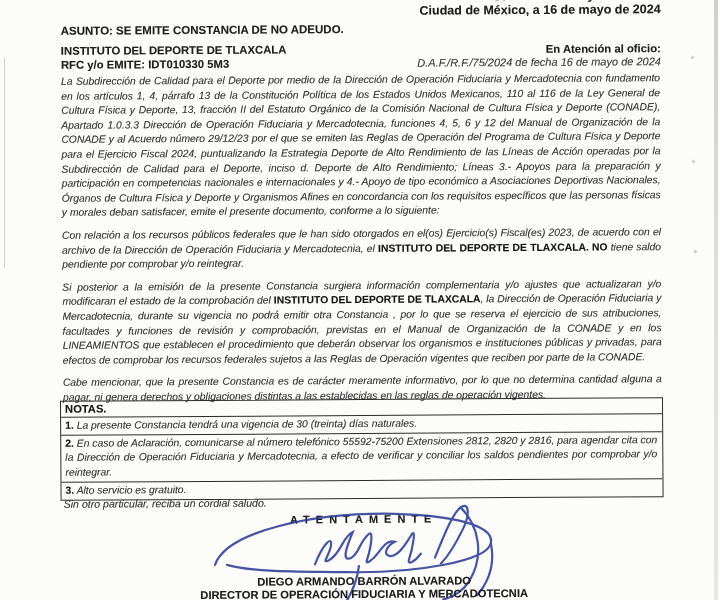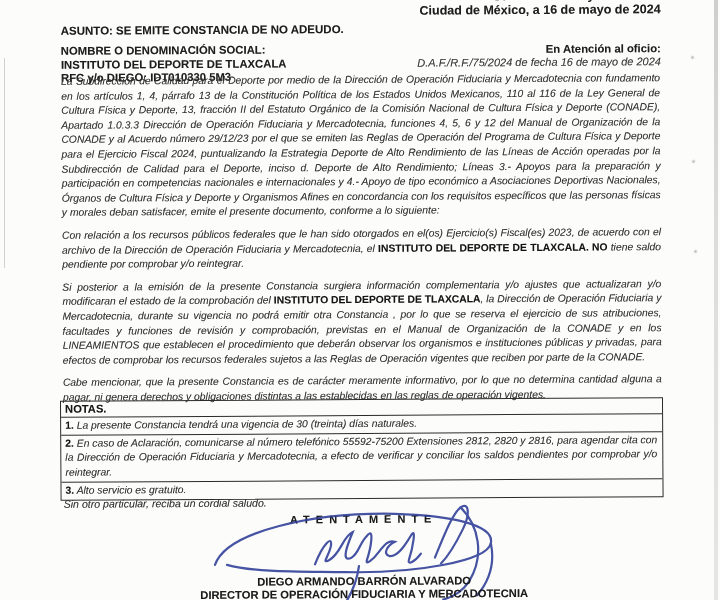--- a/index.html
+++ b/index.html
@@ -106,23 +106,22 @@
 
 <div class="page">
   <div class="content">
 
     <div class="oficio-top soft">Oficio SCD/DOFyM/857/2024</div>
     <div class="city-date soft">Ciudad de México, a 16 de mayo de 2024</div>
 
     <div class="subject soft">ASUNTO: SE EMITE CONSTANCIA DE NO ADEUDO.</div>
 
     <div class="recipient">
-      <div class="soft">NOMBRE O DENOMINACIÓN SOCIAL:</div>
       <div class="soft">INSTITUTO DEL DEPORTE DE TLAXCALA</div>
-      <div class="soft">RFC y/o DIEGO: IDT010330 5M3</div>
+      <div class="soft">RFC y/o EMITE: IDT010330 5M3</div>
     </div>
 
     <div class="attention">
       <div class="lbl soft">En Atención al oficio:</div>
       <div class="val soft">D.A.F./R.F./75/2024 de fecha 16 de mayo de 2024</div>
     </div>
 
     <div class="bodytext">
       <p class="soft">La Subdirección de Calidad para el Deporte por medio de la Dirección de Operación Fiduciaria y Mercadotecnia con fundamento en los artículos 1, 4, párrafo 13 de la Constitución Política de los Estados Unidos Mexicanos, 110 al 116 de la Ley General de Cultura Física y Deporte, 13, fracción II del Estatuto Orgánico de la Comisión Nacional de Cultura Física y Deporte (CONADE), Apartado 1.0.3.3 Dirección de Operación Fiduciaria y Mercadotecnia, funciones 4, 5, 6 y 12 del Manual de Organización de la CONADE y al Acuerdo número 29/12/23 por el que se emiten las Reglas de Operación del Programa de Cultura Física y Deporte para el Ejercicio Fiscal 2024, puntualizando la Estrategia Deporte de Alto Rendimiento de las Líneas de Acción operadas por la Subdirección de Calidad para el Deporte, inciso d. Deporte de Alto Rendimiento; Líneas 3.- Apoyos para la preparación y participación en competencias nacionales e internacionales y 4.- Apoyo de tipo económico a Asociaciones Deportivas Nacionales, Órganos de Cultura Física y Deporte y Organismos Afines en concordancia con los requisitos específicos que las personas físicas y morales deban satisfacer, emite el presente documento, conforme a lo siguiente:</p>
       <p class="soft"><span>Con relación a los recursos públicos federales que le han sido otorgados en el(os) Ejercicio(s) Fiscal(es) 2023, de acuerdo con el archivo de la Dirección de Operación Fiduciaria y Mercadotecnia, el </span><span class="b-upright">INSTITUTO DEL DEPORTE DE TLAXCALA. NO</span><span> tiene saldo pendiente por comprobar y/o reintegrar.</span></p>

